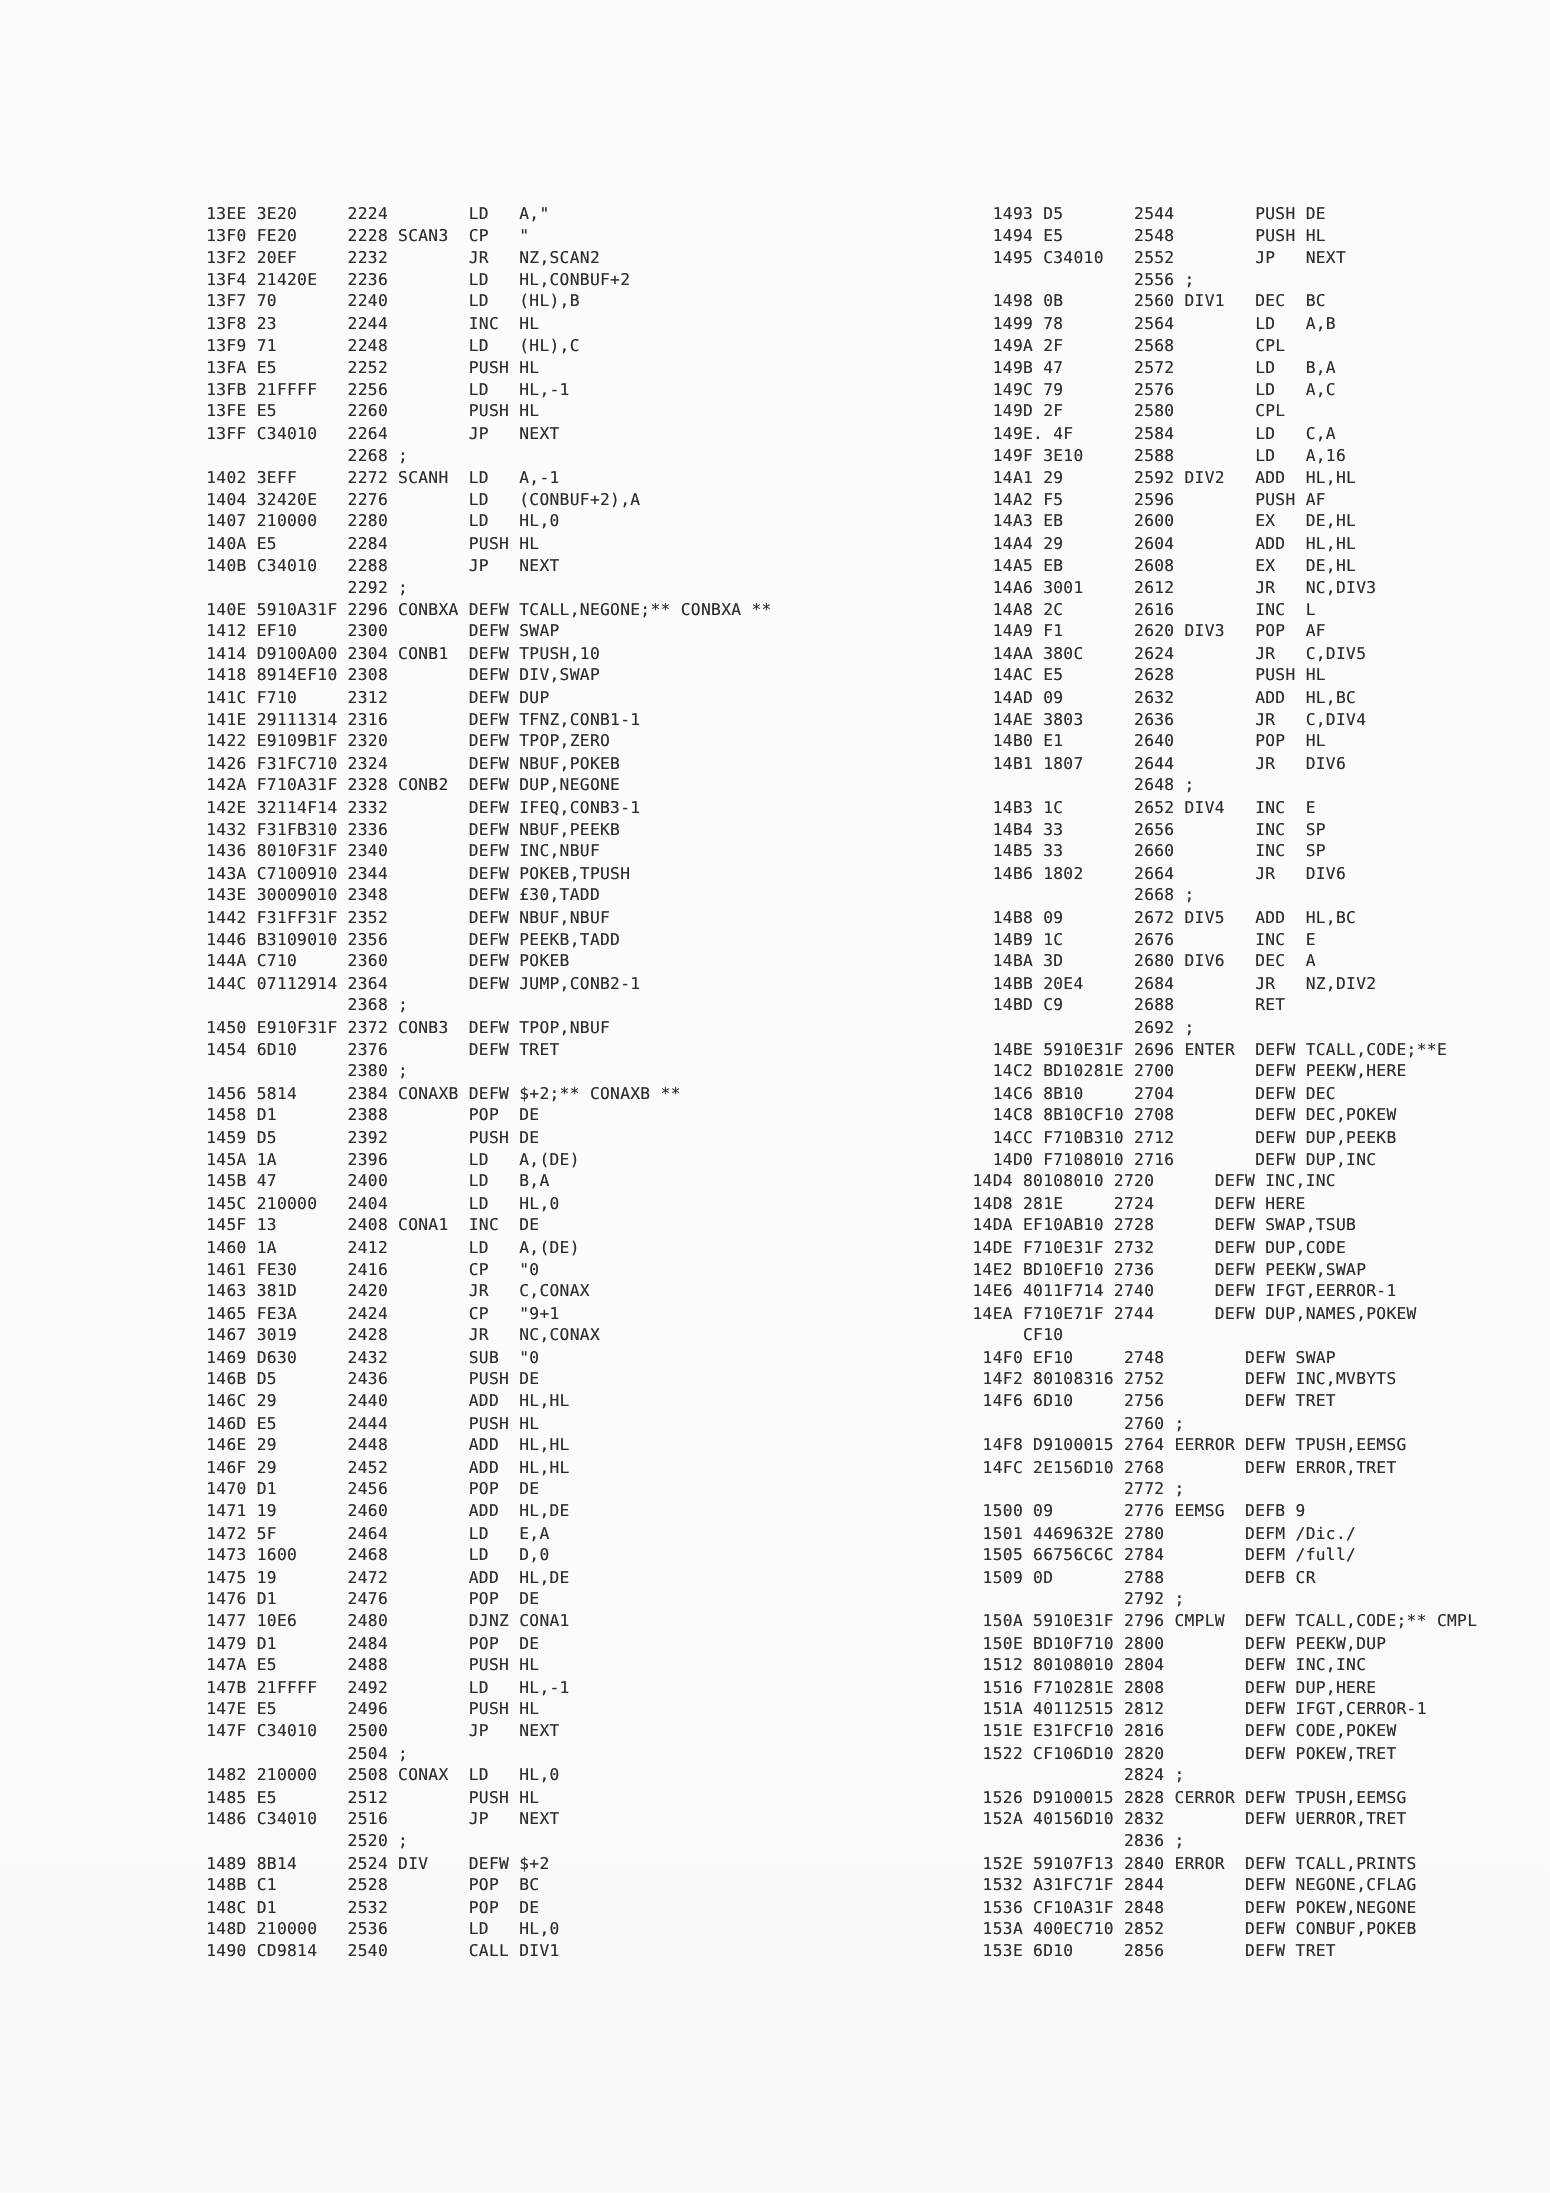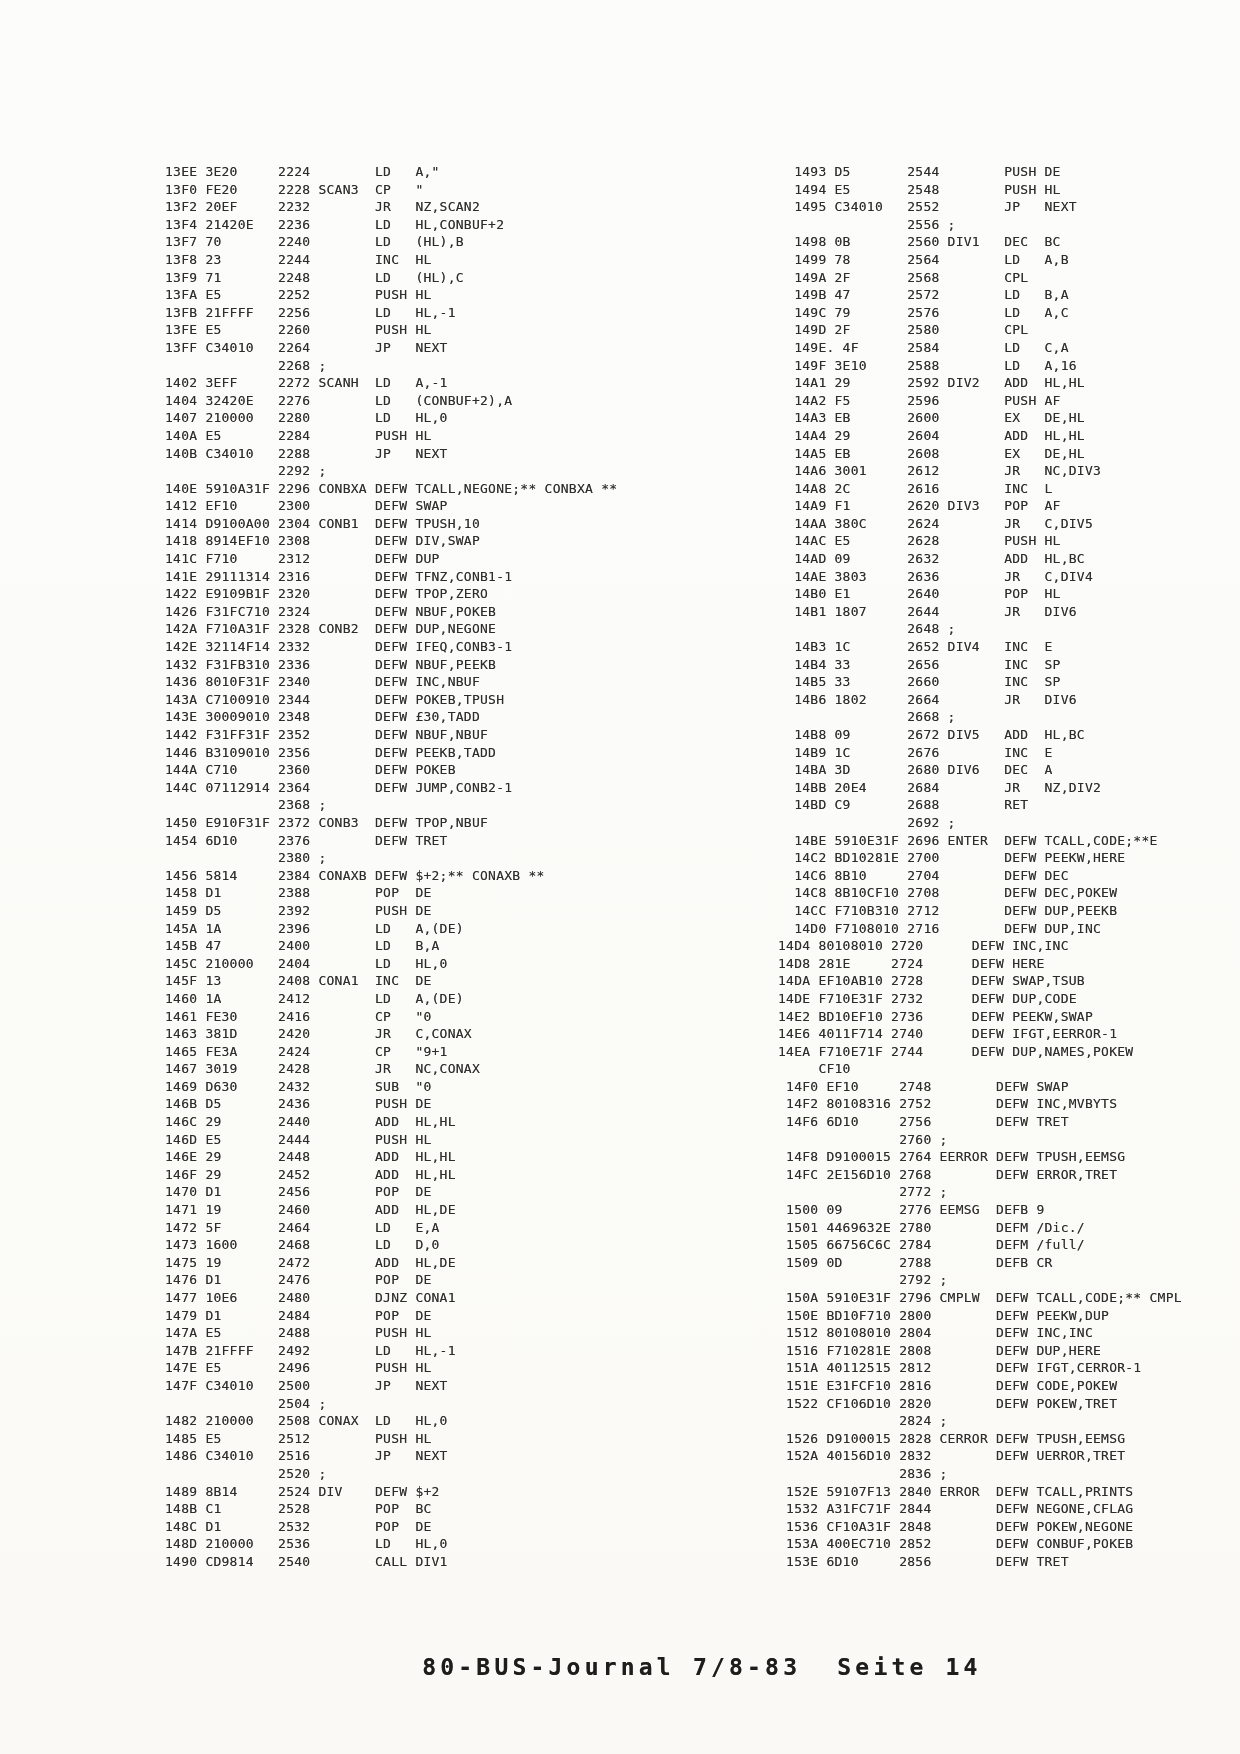--- a/index.html
+++ b/index.html
@@ -199,17 +199,14 @@
                2824 ;
  1526 D9100015 2828 CERROR DEFW TPUSH,EEMSG
  152A 40156D10 2832        DEFW UERROR,TRET
                2836 ;
  152E 59107F13 2840 ERROR  DEFW TCALL,PRINTS
  1532 A31FC71F 2844        DEFW NEGONE,CFLAG
  1536 CF10A31F 2848        DEFW POKEW,NEGONE
  153A 400EC710 2852        DEFW CONBUF,POKEB
  153E 6D10     2856        DEFW TRET</pre>
 
-  <div class="footer">
-    <span>80-BUS-Journal 7/8-83  Seite 14</span>
-  </div>
 
 </div>
 
 </body></html>

